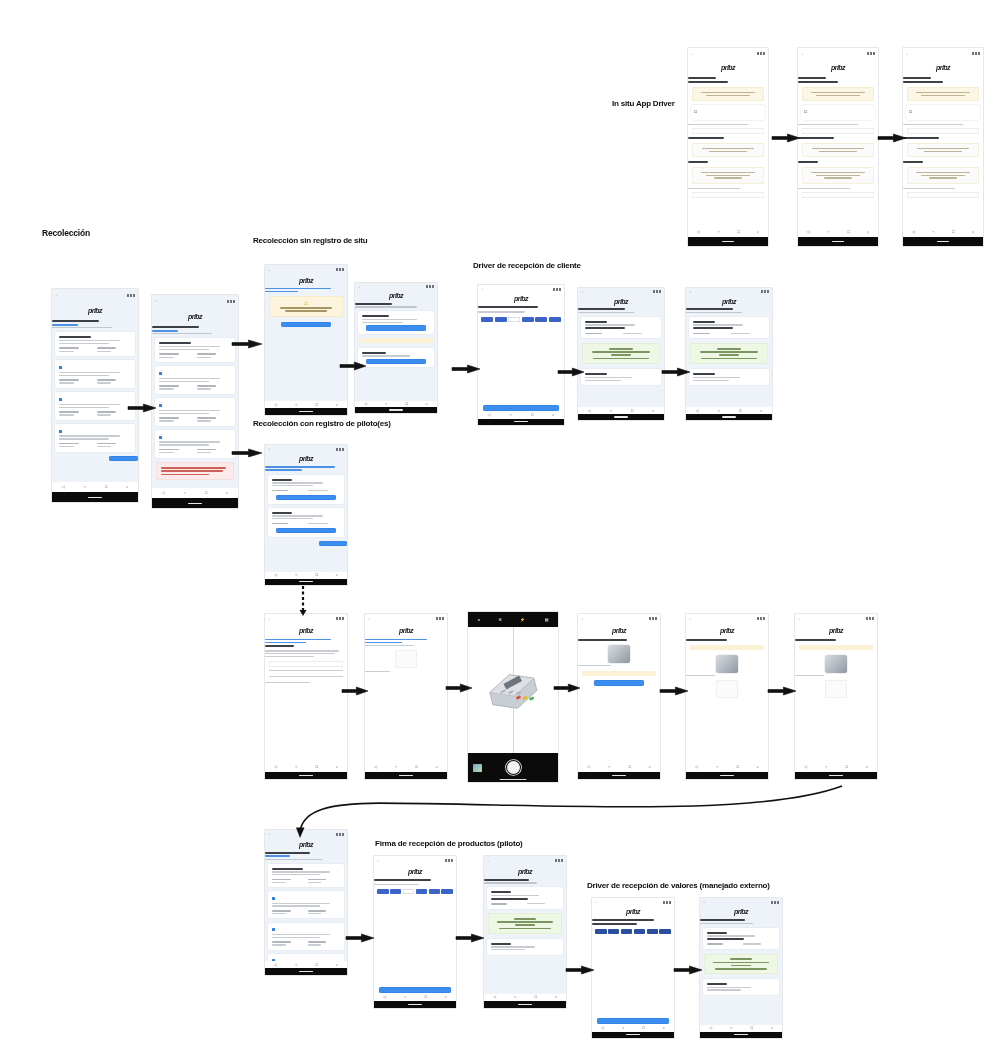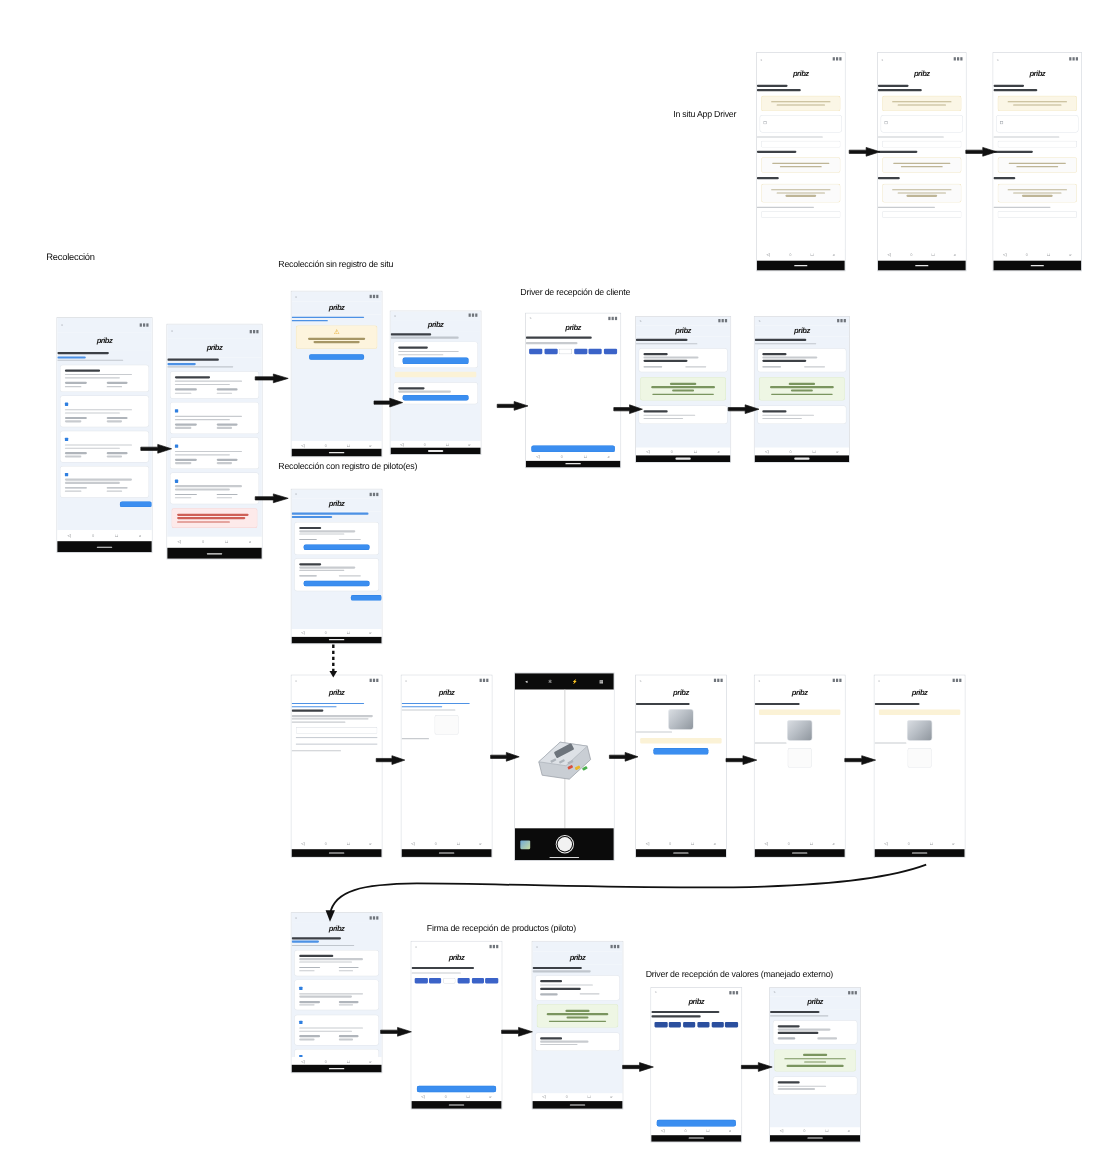--- a/index.html
+++ b/index.html
@@ -2,21 +2,21 @@
 <html><head>
 <meta charset="utf-8">
 <style>
   html,body{margin:0;padding:0;background:#ffffff;}
   body{width:1006px;height:1058px;position:relative;overflow:hidden;
        font-family:"Liberation Sans",sans-serif;color:#111;}
 
   .canvas{position:absolute;inset:0;}
 
   
-  .sec-title{position:absolute;font-weight:normal;color:#0d0d0d;
+  .sec-title{position:absolute;font-weight:bold;color:#0d0d0d;
              letter-spacing:-0.2px;white-space:nowrap;
              filter:blur(0.35px);}
 
   
   .phone{position:absolute;background:#ffffff;overflow:hidden;
          box-shadow:0 0 0 0.6px #d4d8de;}
   .phone .statusbar{height:6%;background:#eef3fa;display:flex;
         align-items:center;justify-content:space-between;padding:0 4%;}
   .phone.white .statusbar{background:#ffffff;}
   .sb-left{font-size:3px;color:#70757c;}
@@ -120,21 +120,21 @@
 </style>
 </head>
 <body>
 
 <div class="canvas">
     <div class="sec-title" style="left: 42px; top: 228px; font-size: 8.5px;">Recolección</div>
     <div class="sec-title" style="left: 253px; top: 236px; font-size: 8px;">Recolección sin registro de situ</div>
     <div class="sec-title" style="left: 253px; top: 419px; font-size: 8px;">Recolección con registro de piloto(es)</div>
     <div class="sec-title" style="left: 473px; top: 261px; font-size: 8px;">Driver de recepción de cliente</div>
     <div class="sec-title" style="left: 612px; top: 99px; font-size: 8px;">In situ App Driver</div>
-    <div class="sec-title" style="left: 388px; top: 839px; font-size: 8px;">Firma de recepción de productos (piloto)</div>
+    <div class="sec-title" style="left: 375px; top: 839px; font-size: 8px;">Firma de recepción de productos (piloto)</div>
     <div class="sec-title" style="left: 587px; top: 881px; font-size: 8px;">Driver de recepción de valores (manejado externo)</div>
     <div class="phone blue" style="left: 52px; top: 289px; width: 86px; height: 213px;">
       <div class="statusbar">
         <div class="sb-left">⌁</div>
         <div class="sb-right">
           <div class="sb-bar"></div>
           <div class="sb-bar"></div>
           <div class="sb-bar"></div>
         </div>
       </div>

